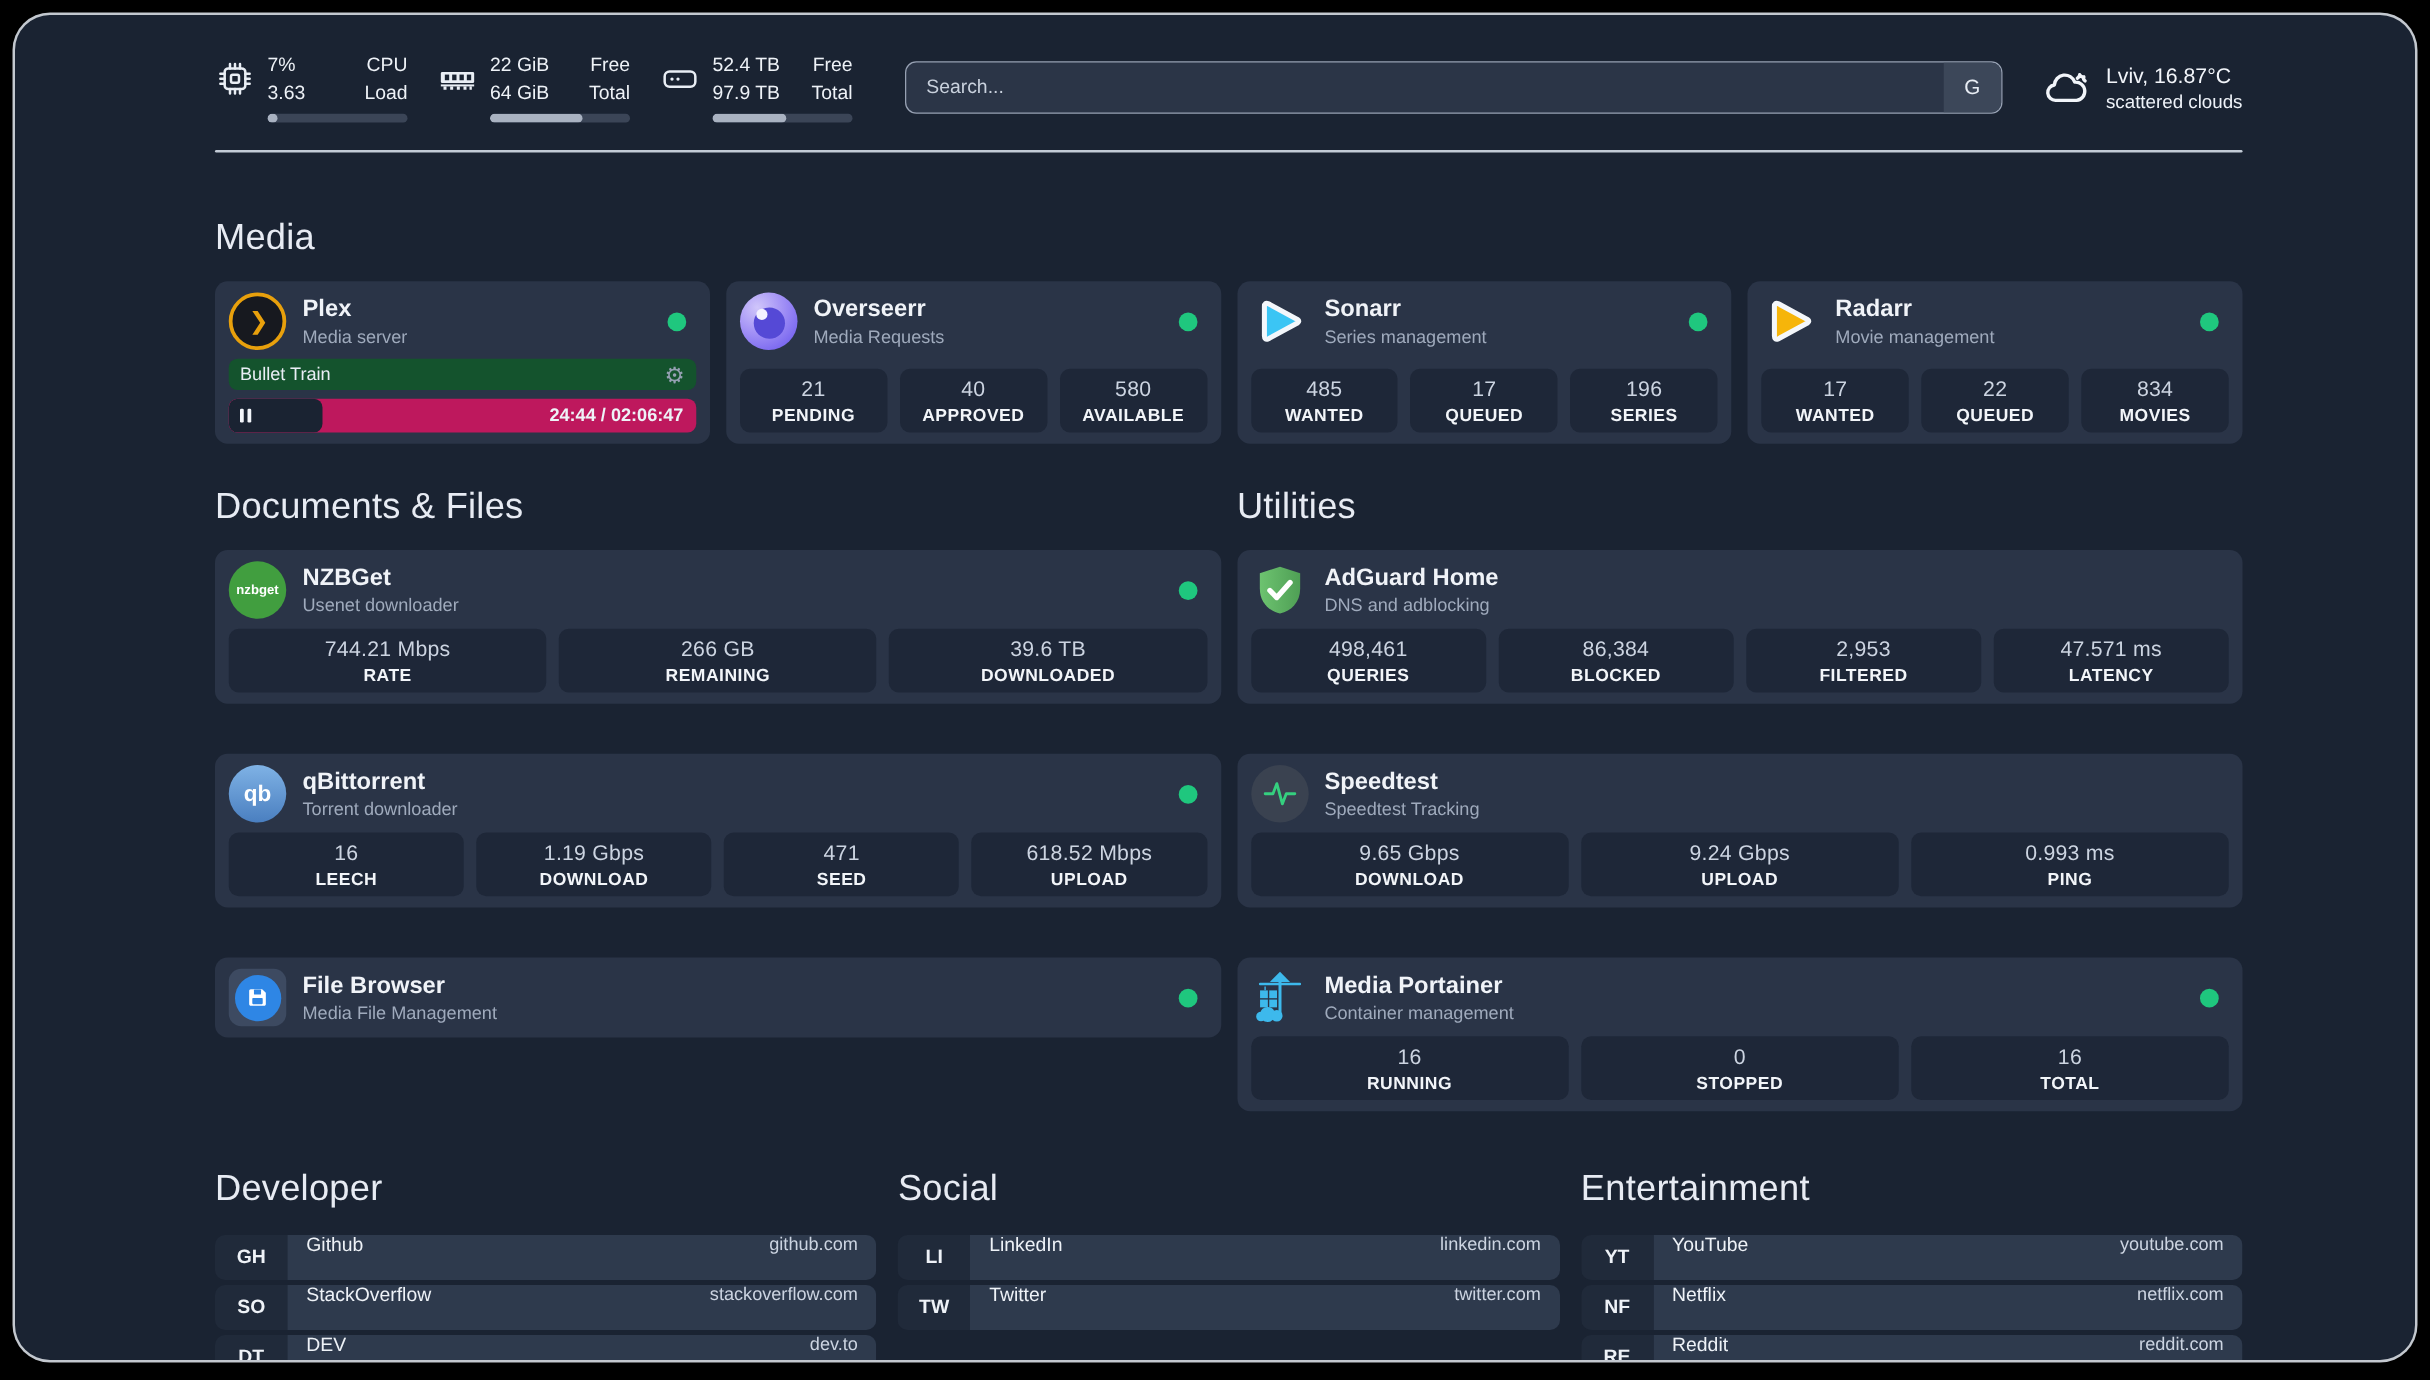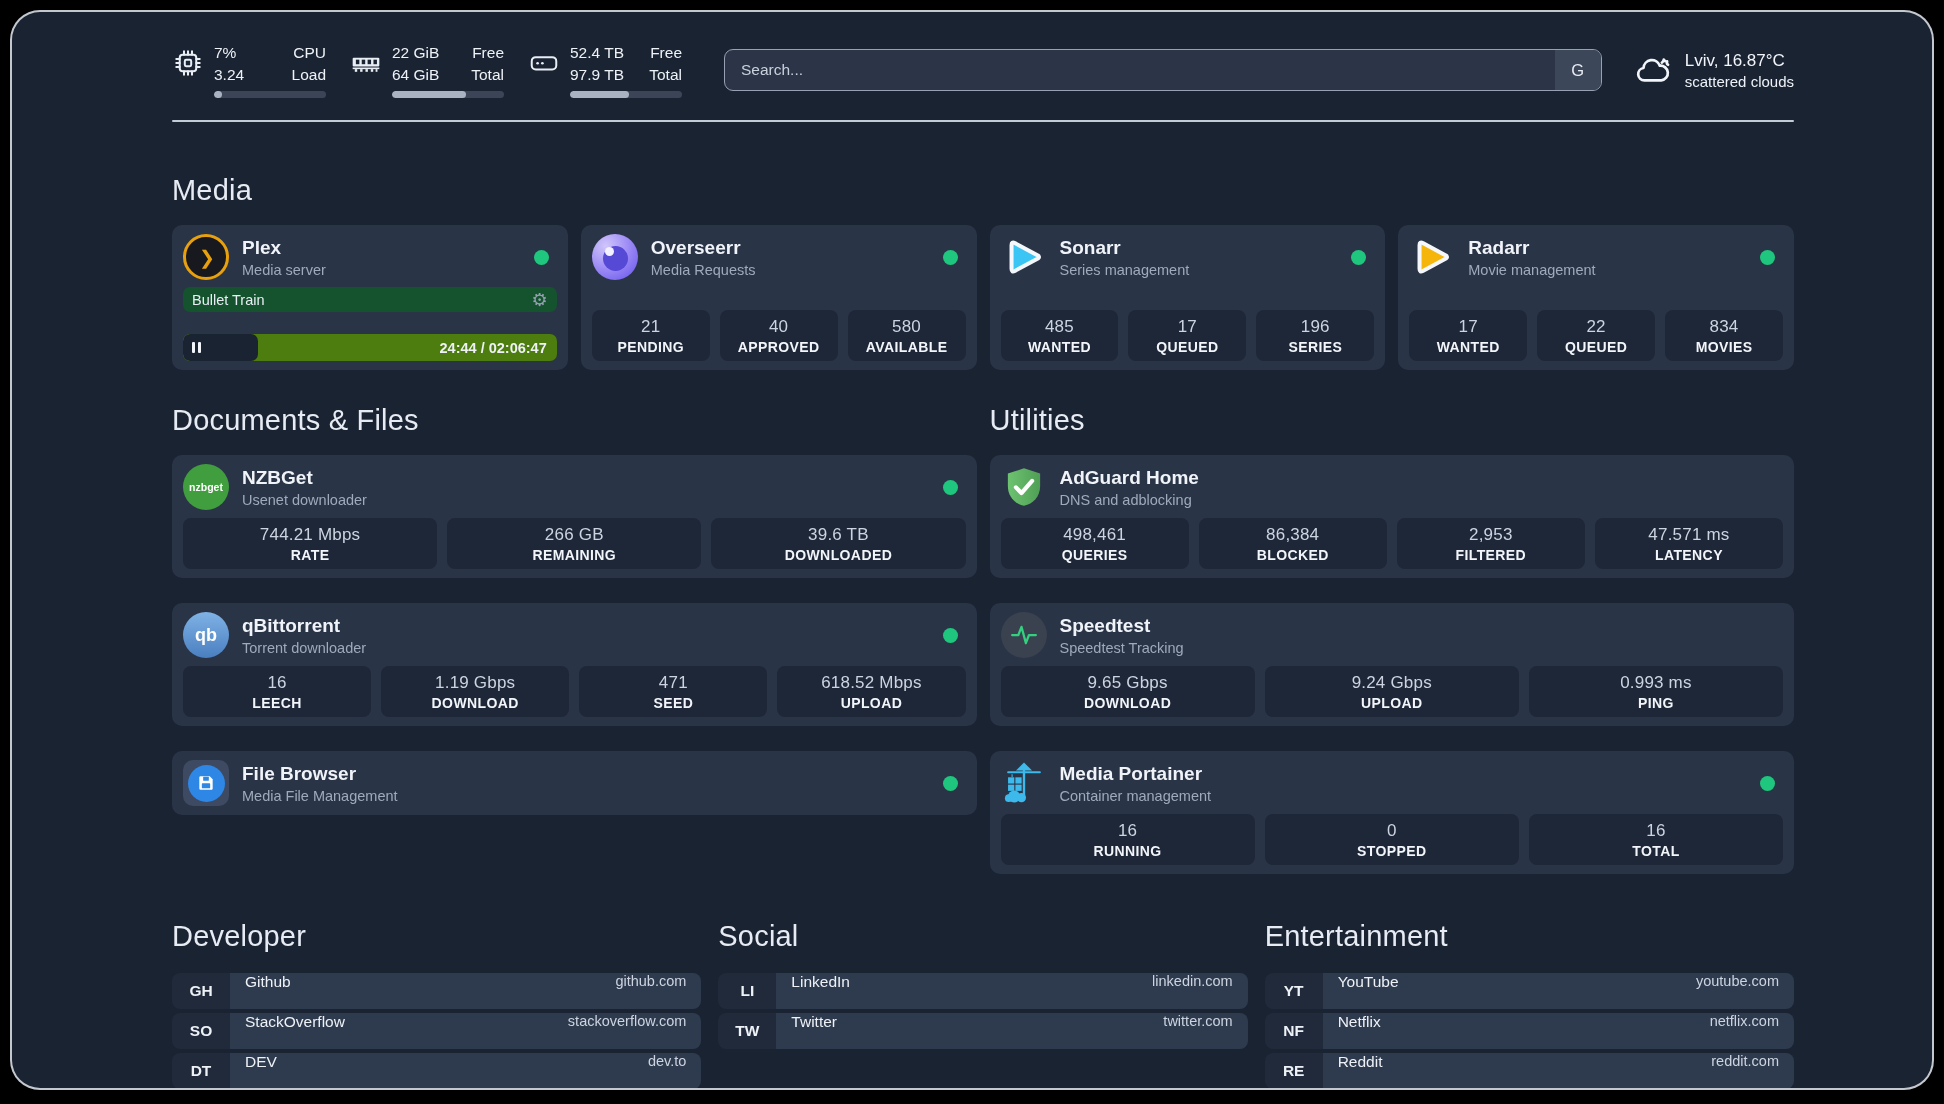--- a/index.html
+++ b/index.html
@@ -66,32 +66,32 @@
   .icon-qb { border-radius:50%; background:linear-gradient(180deg,#7fb2e5,#4a7fc0); color:#fff; font-size:18px; font-weight:600; }
   .icon-fb { border-radius:10px; background:#3d4a61; }
   .fb-inner { width:37px; height:37px; border-radius:50%; background:#2e86e5; display:flex; align-items:center; justify-content:center; }
   .icon-speedtest { border-radius:50%; background:#3a4250; }
 
   
   .np-row { margin-top:7px; background:#14532d; border-radius:7px; height:25px; display:flex; align-items:center;
     justify-content:space-between; padding:0 9px; }
   .np-title { font-size:14.5px; color:#e9eef5; }
   .gear { font-size:18px; color:#95a0b2; line-height:1; cursor:pointer; }
-  .np-progress { margin-top:22px; background:#4d7c0f; border-radius:7px; height:27px; position:relative;
+  .np-progress { margin-top:7px; background:#be185d; border-radius:7px; height:27px; position:relative;
     display:flex; align-items:center; overflow:hidden;padding-left:20px; }
   .np-fill { position:absolute; left:0; top:0; bottom:0; background:#1a2332; border-radius:7px;
     display:flex; align-items:center; padding-left:9px; }
   .pause { display:flex; gap:3px; cursor:pointer; }
   .pause i { width:3px; height:11px; background:#f2f5fa; border-radius:1px; display:block; }
   .np-time { margin-left:auto; padding-right:10px; font-size:14.5px; font-weight:700; color:#eef2f7; position:relative; }
 
   
   .two-col { display:grid; grid-template-columns:1fr 1fr; gap:13px; margin-top:34px; }
   .col .section-title { margin-bottom:18px; }
-  .col .card + .card { margin-top:25px; }
+  .col .card + .card { margin-top:40px; }
 
   
   .links-grid { display:grid; grid-template-columns:1fr 1fr 1fr; gap:17px; margin-top:46px; }
   .link-rows { display:flex; flex-direction:column; gap:4px; margin-top:20px; }
   .link-row { display:flex; height:36px; border-radius:8px; overflow:hidden; cursor:pointer; }
   .link-abbr { width:58px; flex:none; background:#202a3a; display:flex; align-items:center; justify-content:center;
     font-weight:700; font-size:15.5px; color:#eef2f7; }
   .link-main { flex:1; background:#2e3a4d; display:flex; align-items:flex-start; justify-content:space-between; padding:0 15px; }
   .link-name { font-size:15.5px; color:#eef2f7; }
   .link-url { font-size:14.5px; color:#ccd4e1; }
@@ -108,21 +108,21 @@
         <div class="sys">
           <svg class="sys-icon" viewBox="0 0 24 24" fill="none" stroke="#e9eef5" stroke-width="1.5" stroke-linecap="round">
             <rect x="5.8" y="5.8" width="12.4" height="12.4" rx="2.2"></rect>
             <rect x="9.6" y="9.6" width="4.8" height="4.8" rx="1"></rect>
             <path d="M9 5.8V3.2M12 5.8V3.2M15 5.8V3.2M9 20.8v-2.6M12 20.8v-2.6M15 20.8v-2.6M5.8 9H3.2M5.8 12H3.2M5.8 15H3.2M20.8 9h-2.6M20.8 12h-2.6M20.8 15h-2.6"></path>
           </svg>
           <div class="sys-data">
             <div class="sys-cols">
               <div class="sys-col">
                 <span>7%</span>
-                <span>3.24</span>
+                <span>3.63</span>
               </div>
               <div class="sys-col right">
                 <span>CPU</span>
                 <span>Load</span>
               </div>
             </div>
             <div class="sys-track">
               <div class="sys-fill" style="width: 7%;"></div>
             </div>
           </div>

